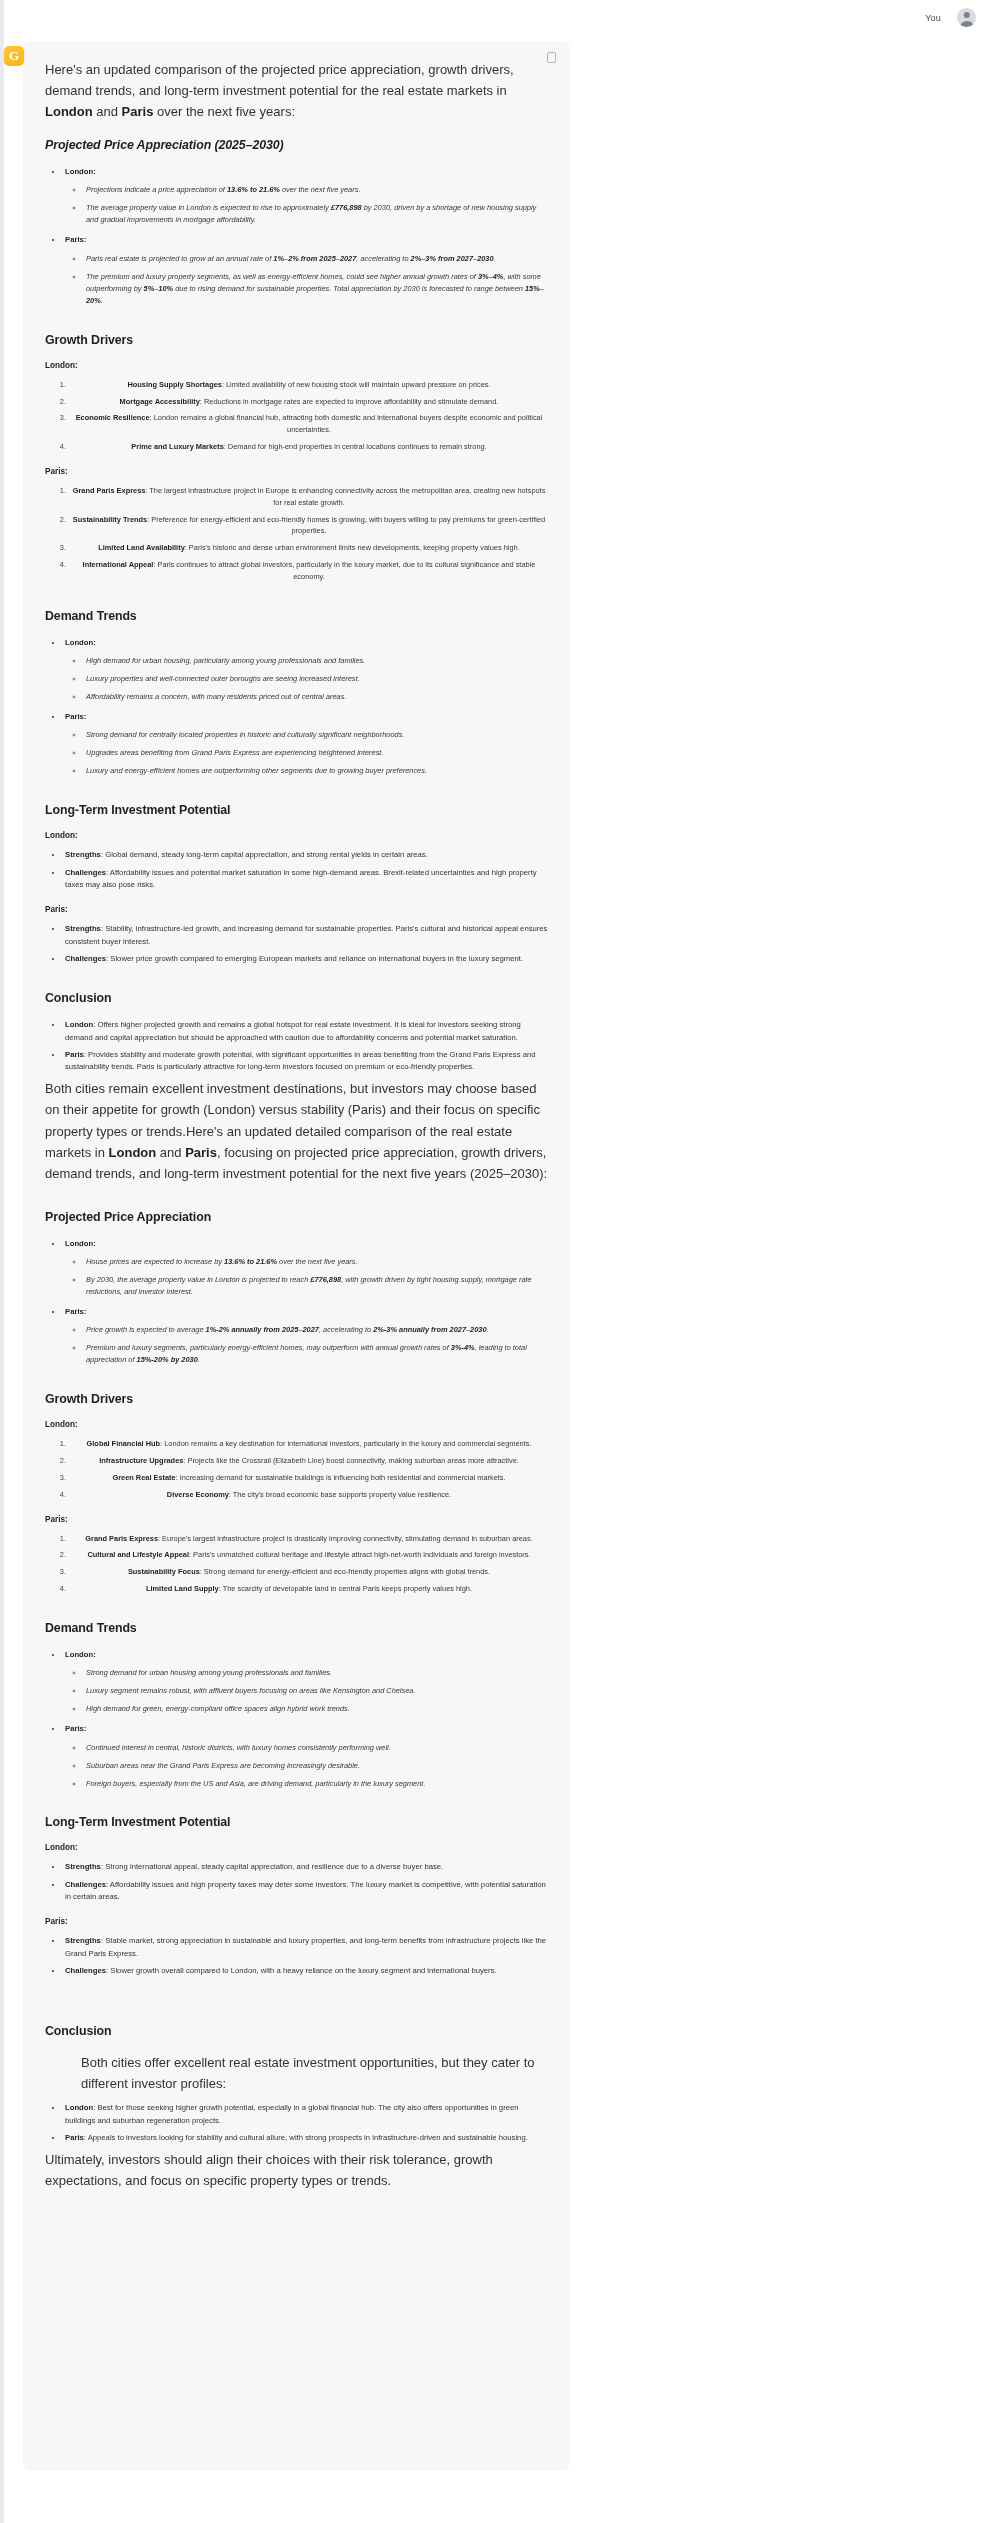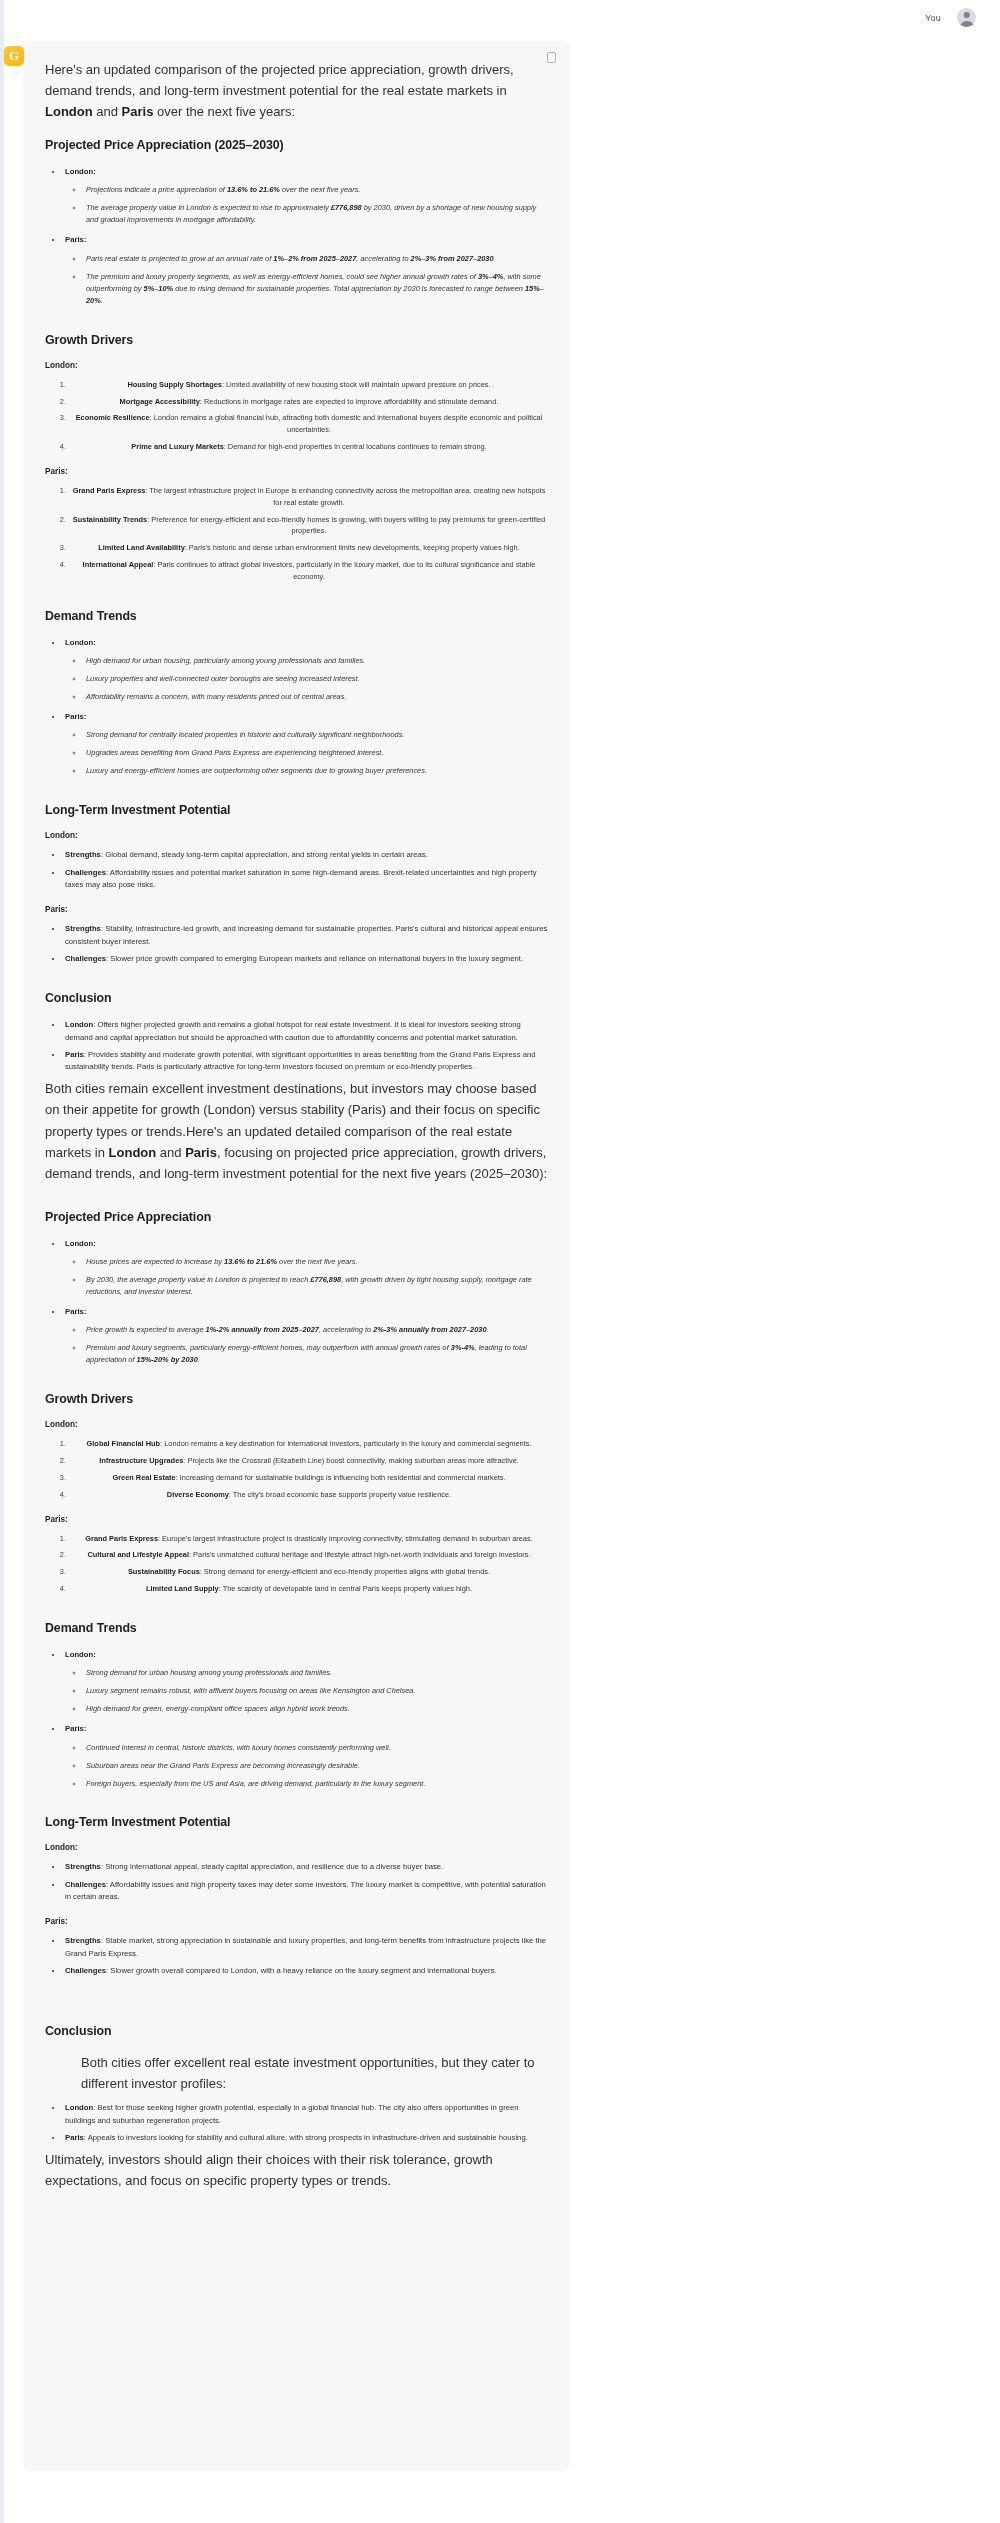--- a/index.html
+++ b/index.html
@@ -137,21 +137,21 @@
   }
   p.tight { margin-bottom: 8px; padding-left: 36px; }
 
   h2.section {
     font-size: 12.4px;
     font-weight: 700;
     color: #1c1f23;
     margin: 26px 0 14px 0;
     letter-spacing: -.1px;
   }
-  h2.section.first { margin-top: 10px; }
+  h2.section.first { margin-top: 10px; font-style: italic; }
 
   h3.city {
     font-size: 8.2px;
     font-weight: 700;
     color: #1c1f23;
     margin: 14px 0 9px 0;
   }
 
   ul.lvl1 {
     margin: 0 0 4px 0;

